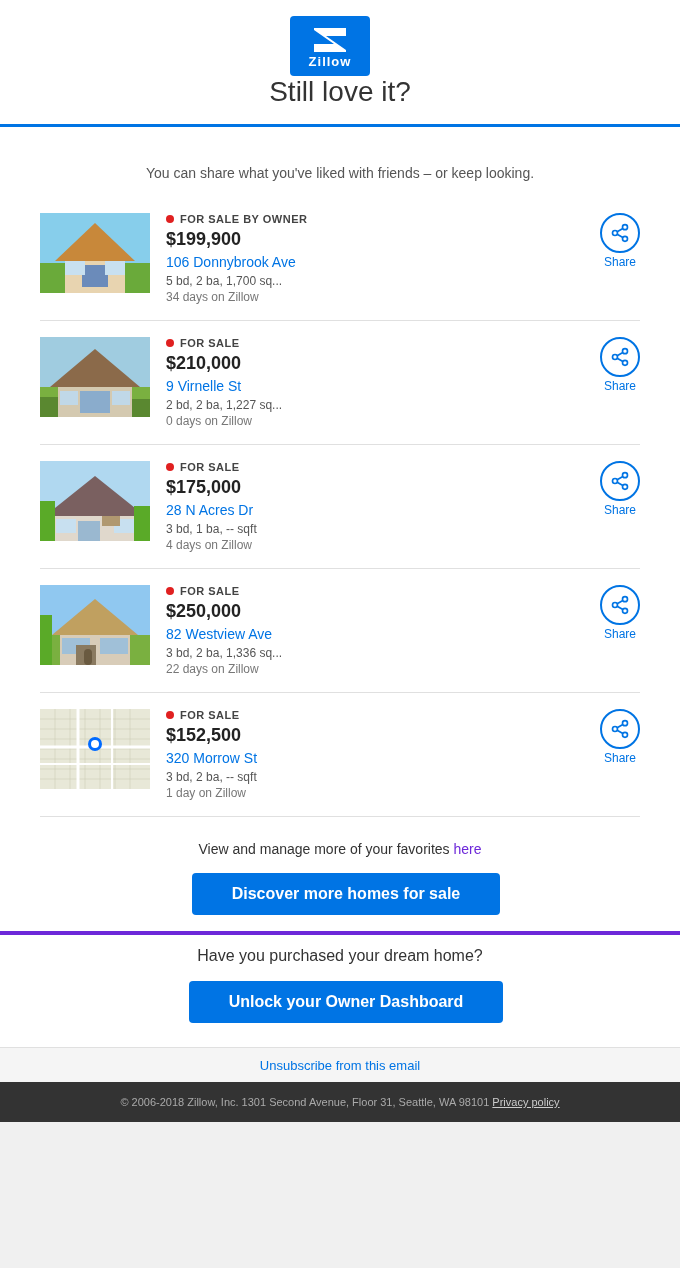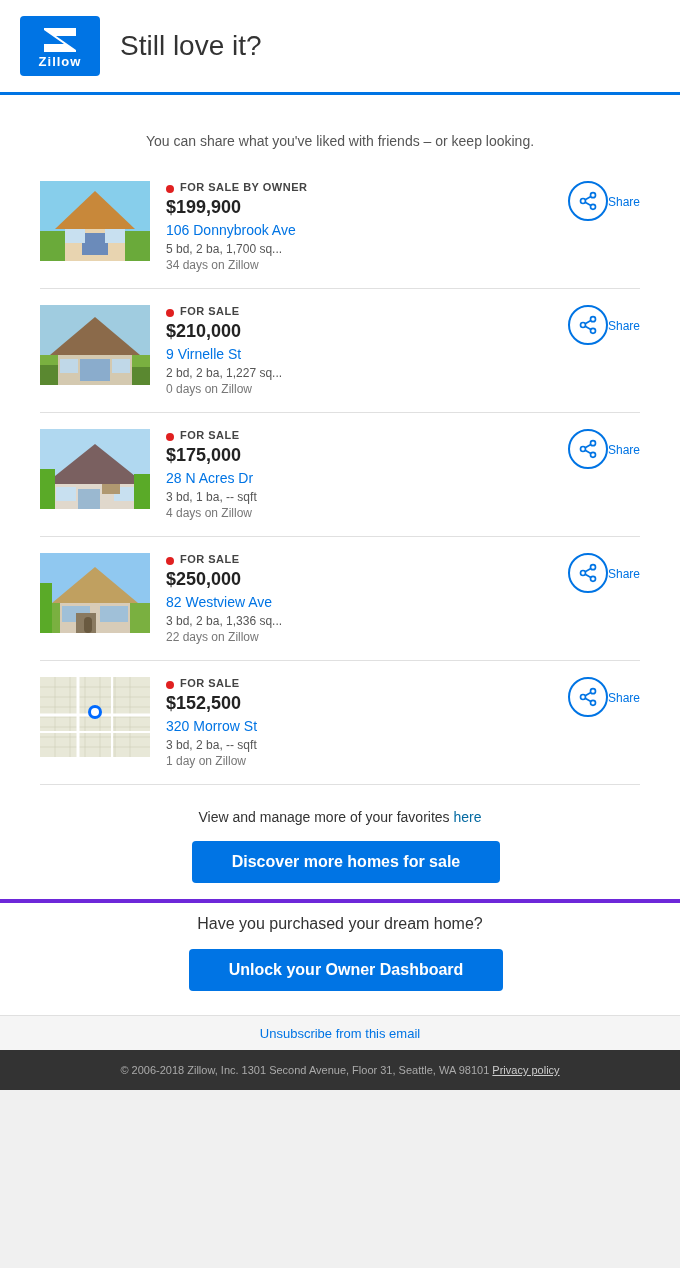--- a/index.html
+++ b/index.html
@@ -12,20 +12,21 @@
     .email-container {
       width: 680px;
       background: #ffffff;
     }
     
     .header {
       display: flex;
       align-items: center;
       padding: 16px 20px;
       border-bottom: 3px solid #0074e4;
+      flex-direction: column;
     }
     .zillow-logo {
       width: 80px;
       height: 60px;
       background: #0074e4;
       display: flex;
       flex-direction: column;
       align-items: center;
       justify-content: center;
       border-radius: 4px;
@@ -60,21 +61,21 @@
       align-items: flex-start;
       padding: 16px 0;
       border-bottom: 1px solid #e0e0e0;
     }
     .listing-details {
       flex: 1;
       min-width: 0;
     }
     .listing-badge {
       display: flex;
-      align-items: flex-end;
+      align-items: center;
       font-size: 11px;
       font-weight: bold;
       color: #444;
       text-transform: uppercase;
       letter-spacing: 0.5px;
       margin-bottom: 4px;
     }
     .red-dot {
       width: 8px;
       height: 8px;
@@ -100,21 +101,21 @@
       font-size: 12px;
       color: #555;
       margin-bottom: 2px;
     }
     .listing-days {
       font-size: 12px;
       color: #777;
     }
     .share-button {
       display: flex;
-      flex-direction: row;
+      flex-direction: column;
       align-items: center;
       cursor: pointer;
       flex-shrink: 0;
       text-align: right;
     }
     .share-circle {
       width: 40px;
       height: 40px;
       border: 2px solid #0074e4;
       border-radius: 50%;
@@ -135,21 +136,21 @@
     .favorites-section {
       padding: 24px 40px 16px;
       text-align: center;
     }
     .favorites-text {
       font-size: 14px;
       color: #333;
       margin-bottom: 16px;
     }
     .favorites-text a {
-      color: #0369a1;
+      color: #6d28d9;
       text-decoration: none;
     }
     .cta-button {
       display: inline-block;
       background: #0074e4;
       color: white;
       padding: 12px 40px;
       border-radius: 4px;
       font-size: 16px;
       font-weight: bold;

